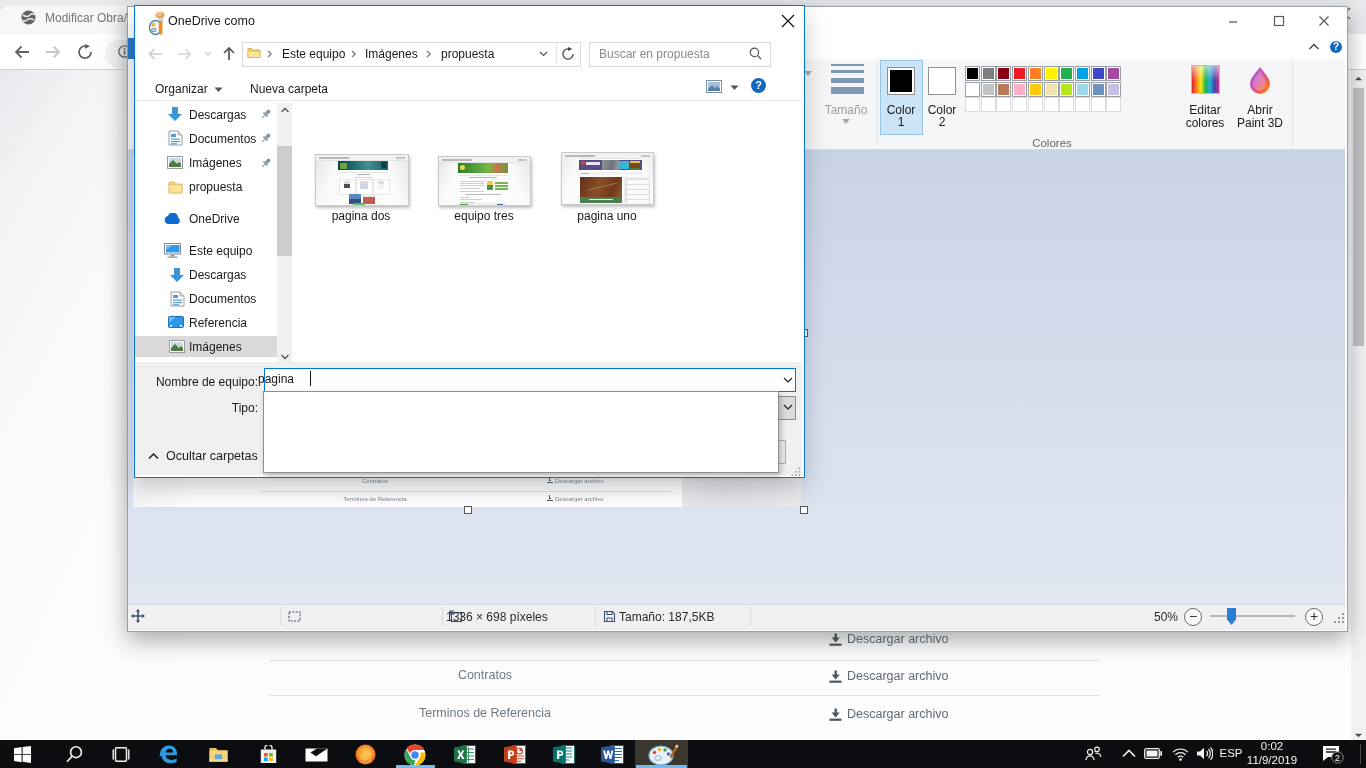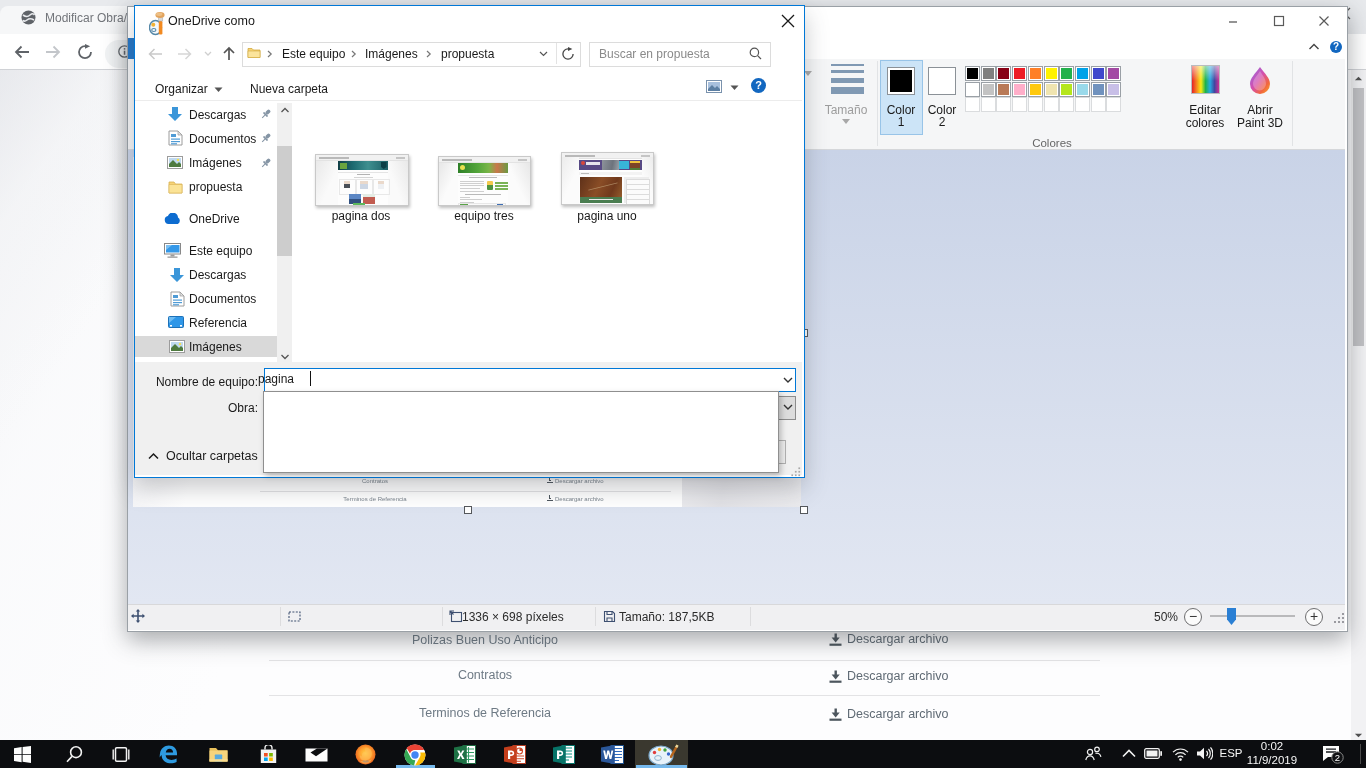--- a/index.html
+++ b/index.html
@@ -48,21 +48,20 @@
     <rect x="7.1" y="7" width="1.9" height="5" fill="#5f6368"></rect>
     <rect x="7.1" y="3.8" width="1.9" height="1.9" fill="#5f6368"></rect>
   </svg>
 
   <div class="abs" id="page" style="left:0;top:70px;width:1366px;height:670px;
      background:
        linear-gradient(125deg, rgba(222,224,229,0.5) 0px, rgba(242,243,245,0.45) 90px, rgba(255,255,255,0) 220px),
        linear-gradient(115deg, rgba(230,231,235,0.5) 0%, rgba(246,247,249,0.45) 12%, rgba(255,255,255,0) 30%),
        #fdfdfe"></div>
 
-  <div class="abs" style="left:0;top:633px;width:970px;height:14px;font-size:12.5px;color:#6e7a85;text-align:center">Polizas Buen Uso Anticipo</div>
   <div class="abs" style="left:269px;top:660px;width:831px;height:1px;background:#e3e3e5"></div>
   <div class="abs" style="left:0;top:668px;width:970px;height:14px;font-size:12.5px;color:#6e7a85;text-align:center">Contratos</div>
   <div class="abs" style="left:269px;top:695px;width:831px;height:1px;background:#e3e3e5"></div>
   <div class="abs" style="left:0;top:706px;width:970px;height:14px;font-size:12.5px;color:#6e7a85;text-align:center">Terminos de Referencia</div>
 
   <div class="abs" style="left:829px;top:632px;font-size:12.5px;color:#5f6a74;white-space:nowrap;display:flex;align-items:center">
         <svg style="margin-right:5px" width="13" height="13" viewBox="0 0 13 13">
           <rect x="5.5" y="0.5" width="2.4" height="5" fill="#4d565e"></rect>
           <path d="M2.6 4.6h8.1L6.65 9.4z" fill="#4d565e"></path>
           <rect x="0.5" y="10.6" width="12" height="2.2" fill="#4d565e"></rect>
@@ -216,21 +215,21 @@
   </svg>
   <div class="abs" style="left:152px;top:600px;width:1px;height:19px;background:#dcdcde"></div>
   <svg class="abs" style="left:160px;top:603px" width="14" height="13" viewBox="0 0 14 13">
     <rect x="1" y="2" width="11" height="9" fill="none" stroke="#3e5071" stroke-width="1.1" stroke-dasharray="2 1.4"></rect>
   </svg>
   <div class="abs" style="left:314px;top:600px;width:1px;height:19px;background:#dcdcde"></div>
   <svg class="abs" style="left:321px;top:603px" width="14" height="13" viewBox="0 0 14 13">
     <rect x="2.5" y="2.5" width="10" height="9" fill="none" stroke="#3e5071" stroke-width="1.1"></rect>
     <path d="M1 5V1h4M1 1l3.5 3.5" stroke="#3e5071" stroke-width="1.1" fill="none"></path>
   </svg>
-  <div class="abs" style="left:334px;top:603px;font-size:12px;color:#2b2b2b">1336 × 698 píxeles</div>
+  <div class="abs" style="left:318px;top:603px;font-size:12px;color:#2b2b2b">1336 × 698 píxeles</div>
   <div class="abs" style="left:467px;top:600px;width:1px;height:19px;background:#dcdcde"></div>
   <svg class="abs" style="left:475px;top:603px" width="13" height="13" viewBox="0 0 13 13">
     <path d="M1.5 1.5h8l2 2v8h-10z" fill="none" stroke="#3e5071" stroke-width="1.1"></path>
     <path d="M4 1.5v3h5v-3M4 11.5V8h5v3.5" fill="none" stroke="#3e5071" stroke-width="1.1"></path>
   </svg>
   <div class="abs" style="left:491px;top:603px;font-size:12px;color:#2b2b2b">Tamaño: 187,5KB</div>
   <div class="abs" style="left:622px;top:600px;width:1px;height:19px;background:#dcdcde"></div>
   <div class="abs" style="left:1020px;top:603px;width:30px;font-size:12px;color:#2b2b2b;text-align:right">50%</div>
   <div class="abs zbtn" style="left:1056px;top:601px">−</div>
   <div class="abs" style="left:1082px;top:608px;width:85px;height:2px;background:#b9b9bb"></div>
@@ -500,21 +499,21 @@
   <div class="abs" style="left:426px;top:203px;width:92px;text-align:center;font-size:12px">pagina uno</div>
 
   <div class="abs" style="left:0;top:356px;width:667px;height:113px;background:#f0f0f0"></div>
   <div class="abs" style="left:0;top:369px;width:123px;text-align:right">Nombre de equipo:</div>
   <div class="abs" style="left:129px;top:362px;width:530px;height:22px;background:#fff;border:1px solid #0078d7"></div>
   <div class="abs" style="left:123px;top:366px">pagina</div>
   <div class="abs" style="left:175px;top:365px;width:1px;height:15px;background:#111"></div>
   <svg class="abs" style="left:648px;top:371px" width="10" height="7" viewBox="0 0 10 7">
         <path d="M1 1l4 4 4-4" stroke="#333" stroke-width="1.4" fill="none"></path>
       </svg>
-  <div class="abs" style="left:0;top:395px;width:123px;text-align:right">Obra:</div>
+  <div class="abs" style="left:0;top:395px;width:123px;text-align:right">Tipo:</div>
   <div class="abs" style="left:630px;top:390px;width:29px;height:22px;background:#dcdcdc;border:1px solid #8c8c8c"></div>
   <svg class="abs" style="left:648px;top:398px" width="10" height="7" viewBox="0 0 10 7">
         <path d="M1 1l4 4 4-4" stroke="#333" stroke-width="1.4" fill="none"></path>
       </svg>
 
   <div class="abs" style="left:635px;top:434px;width:14px;height:22px;background:#ededed;border:1px solid #b0b0b0"></div>
 
   <div class="abs" style="left:128px;top:385px;width:514px;height:80px;background:#fff;border:1px solid #8f8f8f;box-shadow:2px 3px 6px rgba(0,0,0,.25)"></div>
 
   <svg class="abs" style="left:13px;top:446px" width="11" height="8" viewBox="0 0 11 8">

